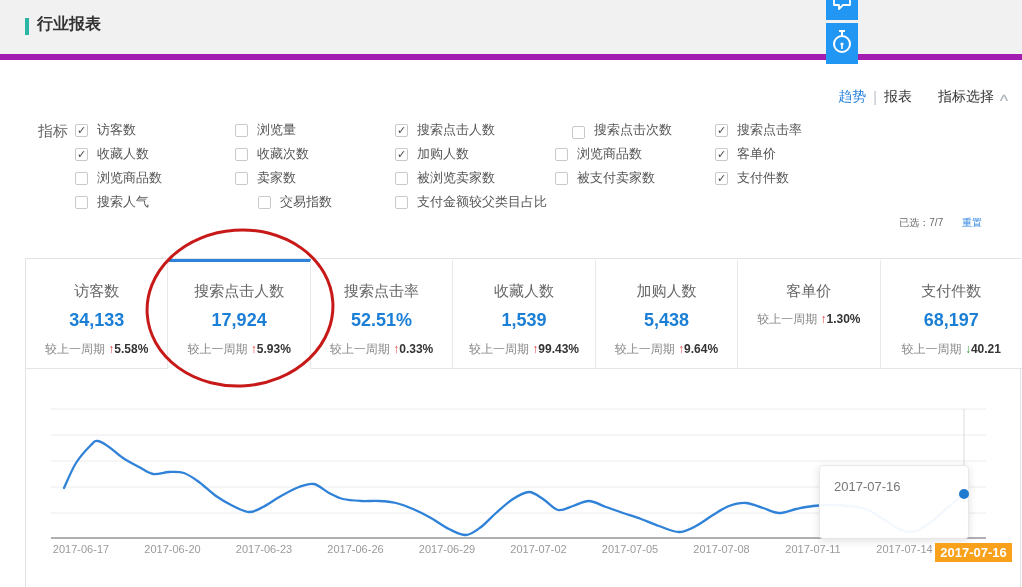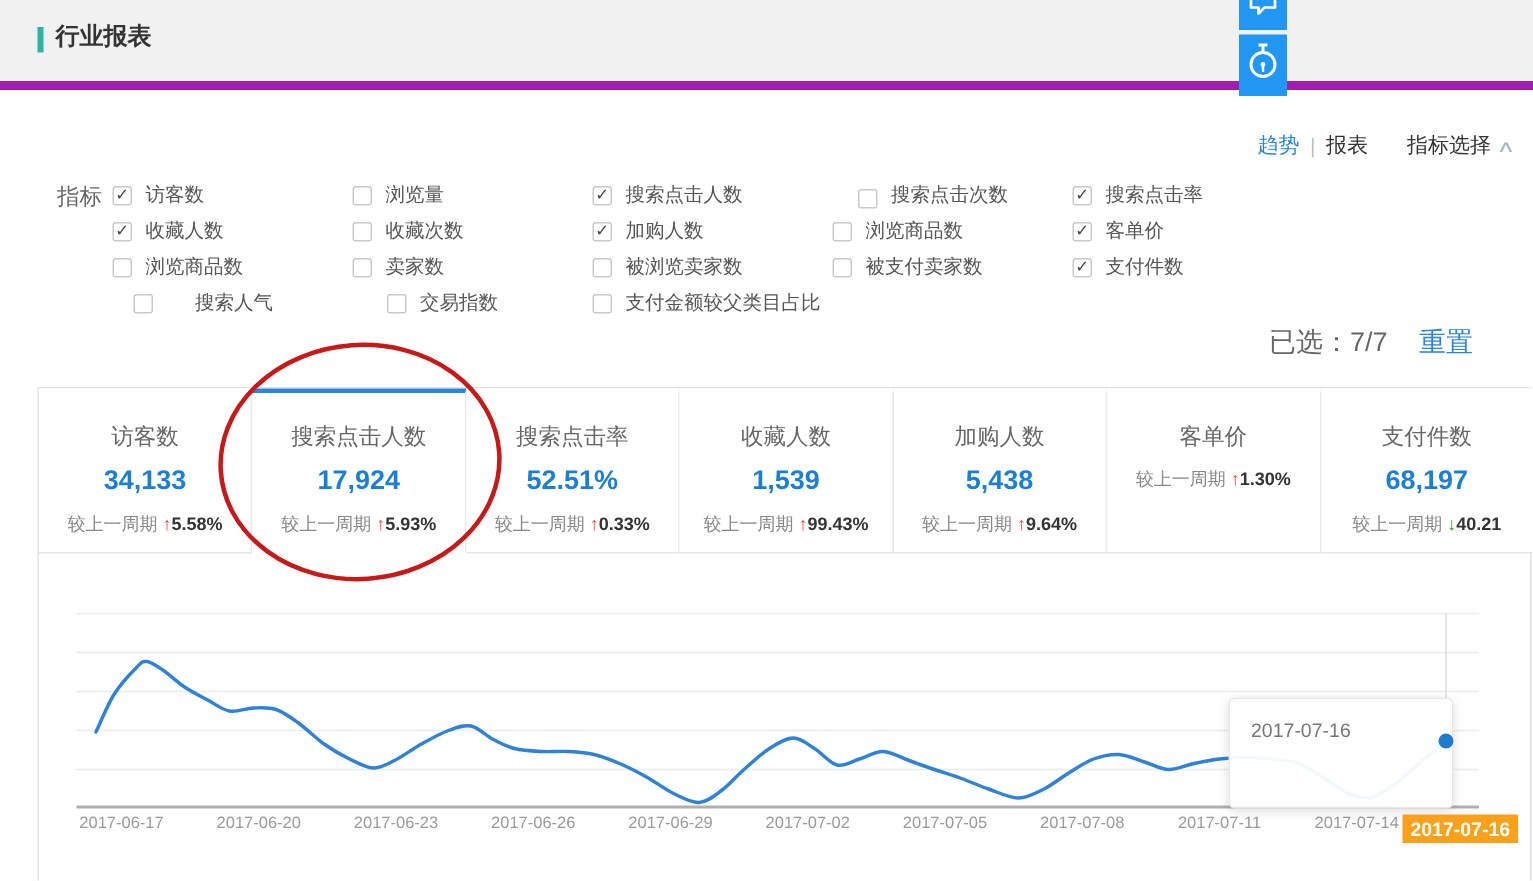--- a/index.html
+++ b/index.html
@@ -21,21 +21,21 @@
   .viewbar .blue { color:#2b83dc; cursor:pointer; }
   .viewbar .sep { color:#b9c2cc; margin:0 7px; }
   .viewbar .gap { width:26px; }
   .viewbar .chev { color:#b0b8c0; font-size:11px; margin-left:6px; transform:scaleX(1.6); }
 
   
   .filter-label { position:absolute; left:38px; top:122px; font-size:15px; color:#666; }
   .cbitem { position:absolute; display:flex; align-items:center; cursor:pointer; }
   .cb { width:13px; height:13px; border:1px solid #c9c9c9; border-radius:2px; background:#fff; display:inline-flex; align-items:center; justify-content:center; font-size:11px; line-height:11px; color:#444; font-weight:bold; }
   .cbitem .lbl { margin-left:9px; font-size:13px; color:#555; }
-  .selected-row { position:absolute; top:216px; right:40px; font-size:18px; color:#666; }
+  .selected-row { position:absolute; top:216px; right:40px; font-size:10px; color:#666; }
   .selected-row .reset { color:#2b83dc; margin-left:16px; cursor:pointer; }
 
   
   .panel { position:absolute; left:25px; top:258px; width:996px; height:400px; border:1px solid #e3e3e3; background:#fff; }
   .cards { position:absolute; left:0; top:0; width:996px; height:110px; display:flex; }
   .card { flex:1 1 0; border-right:1px solid #e8e8e8; border-bottom:1px solid #e5e5e5; border-top:3px solid transparent; text-align:center; overflow:hidden; white-space:nowrap; cursor:pointer; background:#fff; }
   .card:last-child { border-right:none; }
   .card.active { border-top:3px solid #2b83dc; border-bottom:1px solid #fff; }
   .card .ttl { margin-top:20px; font-size:15px; color:#666; }
   .card .val { margin-top:9px; font-size:18px; font-weight:bold; color:#1b7fd6; }
@@ -152,21 +152,21 @@
         <span class="lbl">被浏览卖家数</span>
       </div>
       <div class="cbitem" style="left: 555px; top: 169px;">
         <span class="cb"></span>
         <span class="lbl">被支付卖家数</span>
       </div>
       <div class="cbitem" style="left: 715px; top: 169px;">
         <span class="cb">✓</span>
         <span class="lbl">支付件数</span>
       </div>
-      <div class="cbitem" style="left: 89px; top: 193px; gap: 19px;">
+      <div class="cbitem" style="left: 75px; top: 193px;">
         <span class="cb"></span>
         <span class="lbl">搜索人气</span>
       </div>
       <div class="cbitem" style="left: 235px; top: 193px; margin-left: 23px;">
         <span class="cb"></span>
         <span class="lbl">交易指数</span>
       </div>
       <div class="cbitem" style="left: 395px; top: 193px;">
         <span class="cb"></span>
         <span class="lbl">支付金额较父类目占比</span>

